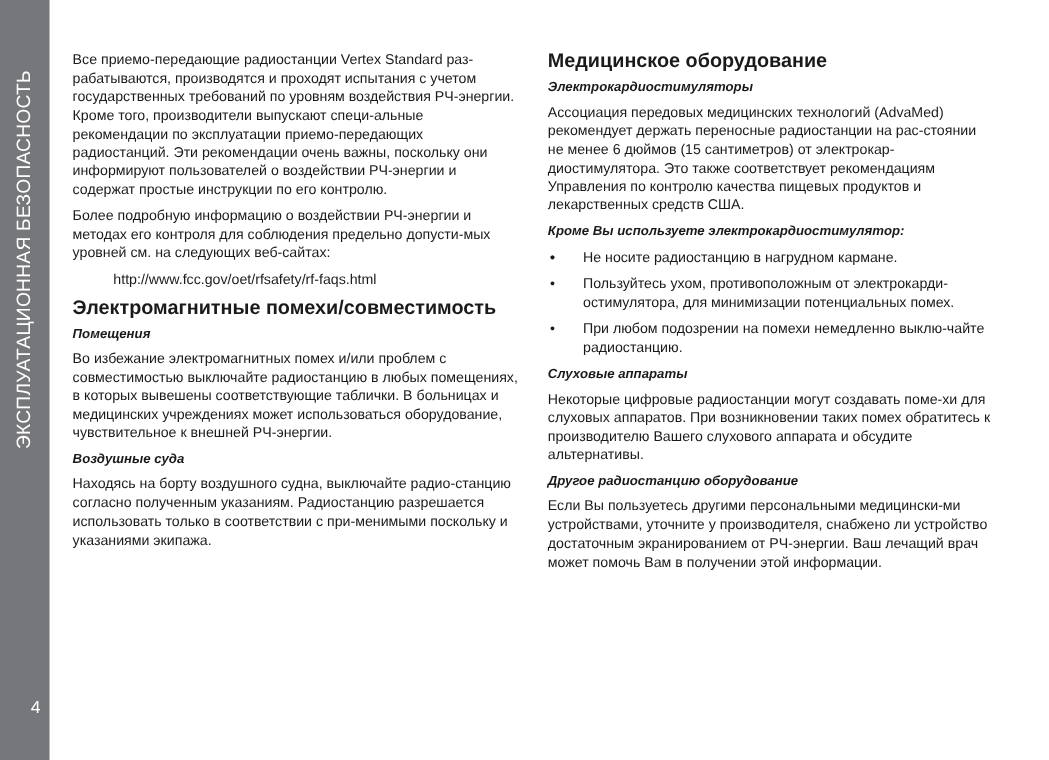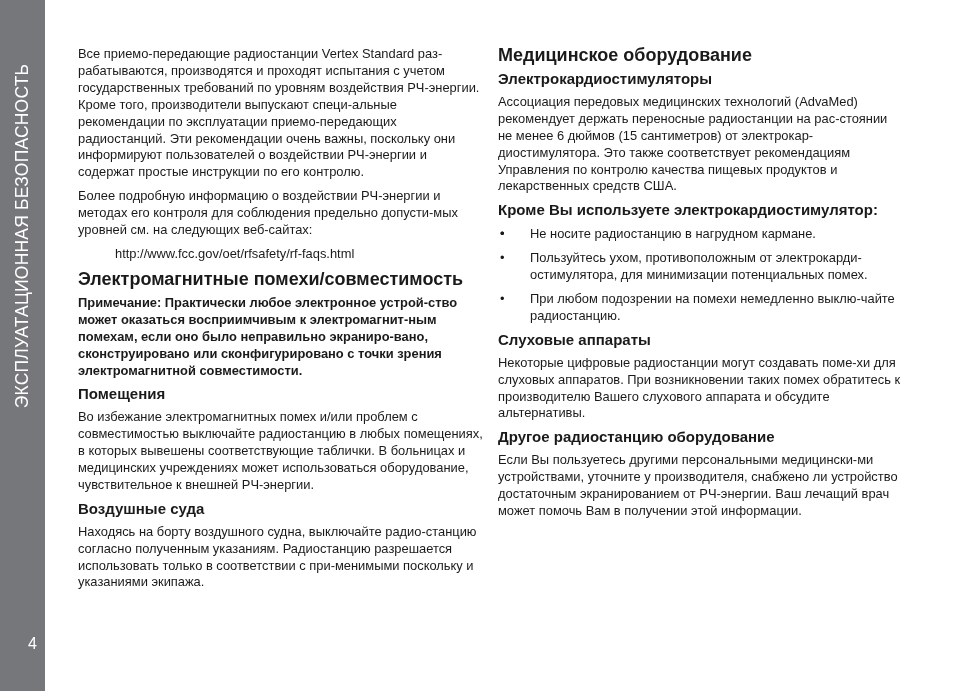--- a/index.html
+++ b/index.html
@@ -16,45 +16,44 @@
     transform: translate(-50%, -50%) rotate(-90deg);
     white-space: nowrap; color: #ffffff; font-size: 17.5px; letter-spacing: 0.2px;
     font-family: "Liberation Sans", sans-serif;
   }
   .page-num {
     position: absolute; left: 28px; top: 635px; color: #ffffff; font-size: 16px;
   }
   .col {
     position: absolute; top: 46px; font-size: 12.9px; line-height: 16.9px;
   }
-  .col-left { left: 66px; width: 405px; margin-left: 12px; }
+  .col-left { left: 66px; width: 405px; }
   .col-right { left: 498px; width: 405px; }
   p { margin: 0 0 7px 0; }
   .url { margin: 0 0 7px 13px; padding-left: 24px; }
   h2 { font-size: 18px; font-weight: bold; margin: 0 0 6px 0; line-height: 19px; }
-  h3 { font-size: 15px; font-weight: bold; margin: 0 0 6px 0; line-height: 16.9px; }
+  h3 { font-size: 12px; font-weight: bold; margin: 0 0 6px 0; line-height: 16.9px; font-style: italic; }
   .note { font-weight: bold; margin-bottom: 7px; }
   ul { list-style: none; margin: 0; padding: 0; }
   li { position: relative; padding-left: 32px; margin-bottom: 7px; }
   .bullet { position: absolute; left: 2px; top: 0; }
 </style>
 </head>
 <body>
 
 <div class="sidebar">
   <div class="side-title">ЭКСПЛУАТАЦИОННАЯ БЕЗОПАСНОСТЬ</div>
   <div class="page-num">4</div>
 </div>
 
 <div class="col col-left">
   <p>Все приемо-передающие радиостанции Vertex Standard раз-рабатываются, производятся и проходят испытания с учетом государственных требований по уровням воздействия РЧ-энергии. Кроме того, производители выпускают специ-альные рекомендации по эксплуатации приемо-передающих радиостанций. Эти рекомендации очень важны, поскольку они информируют пользователей о воздействии РЧ-энергии и содержат простые инструкции по его контролю.</p>
   <p>Более подробную информацию о воздействии РЧ-энергии и методах его контроля для соблюдения предельно допусти-мых уровней см. на следующих веб-сайтах:</p>
   <p class="url">http://www.fcc.gov/oet/rfsafety/rf-faqs.html</p>
   <h2>Электромагнитные помехи/совместимость</h2>
-  <p class="note">Примечание: Практически любое электронное устрой-ство может оказаться восприимчивым к электромагнит-ным помехам, если оно было неправильно экраниро-вано, сконструировано или сконфигурировано с точки зрения электромагнитной совместимости.</p>
   <h3>Помещения</h3>
   <p>Во избежание электромагнитных помех и/или проблем с совместимостью выключайте радиостанцию в любых помещениях, в которых вывешены соответствующие таблички. В больницах и медицинских учреждениях может использоваться оборудование, чувствительное к внешней РЧ-энергии.</p>
   <h3>Воздушные суда</h3>
   <p>Находясь на борту воздушного судна, выключайте радио-станцию согласно полученным указаниям. Радиостанцию разрешается использовать только в соответствии с при-менимыми поскольку и указаниями экипажа.</p>
 </div>
 
 <div class="col col-right">
   <h2>Медицинское оборудование</h2>
   <h3>Электрокардиостимуляторы</h3>
   <p>Ассоциация передовых медицинских технологий (AdvaMed) рекомендует держать переносные радиостанции на рас-стоянии не менее 6 дюймов (15 сантиметров) от электрокар-диостимулятора. Это также соответствует рекомендациям Управления по контролю качества пищевых продуктов и лекарственных средств США.</p>

